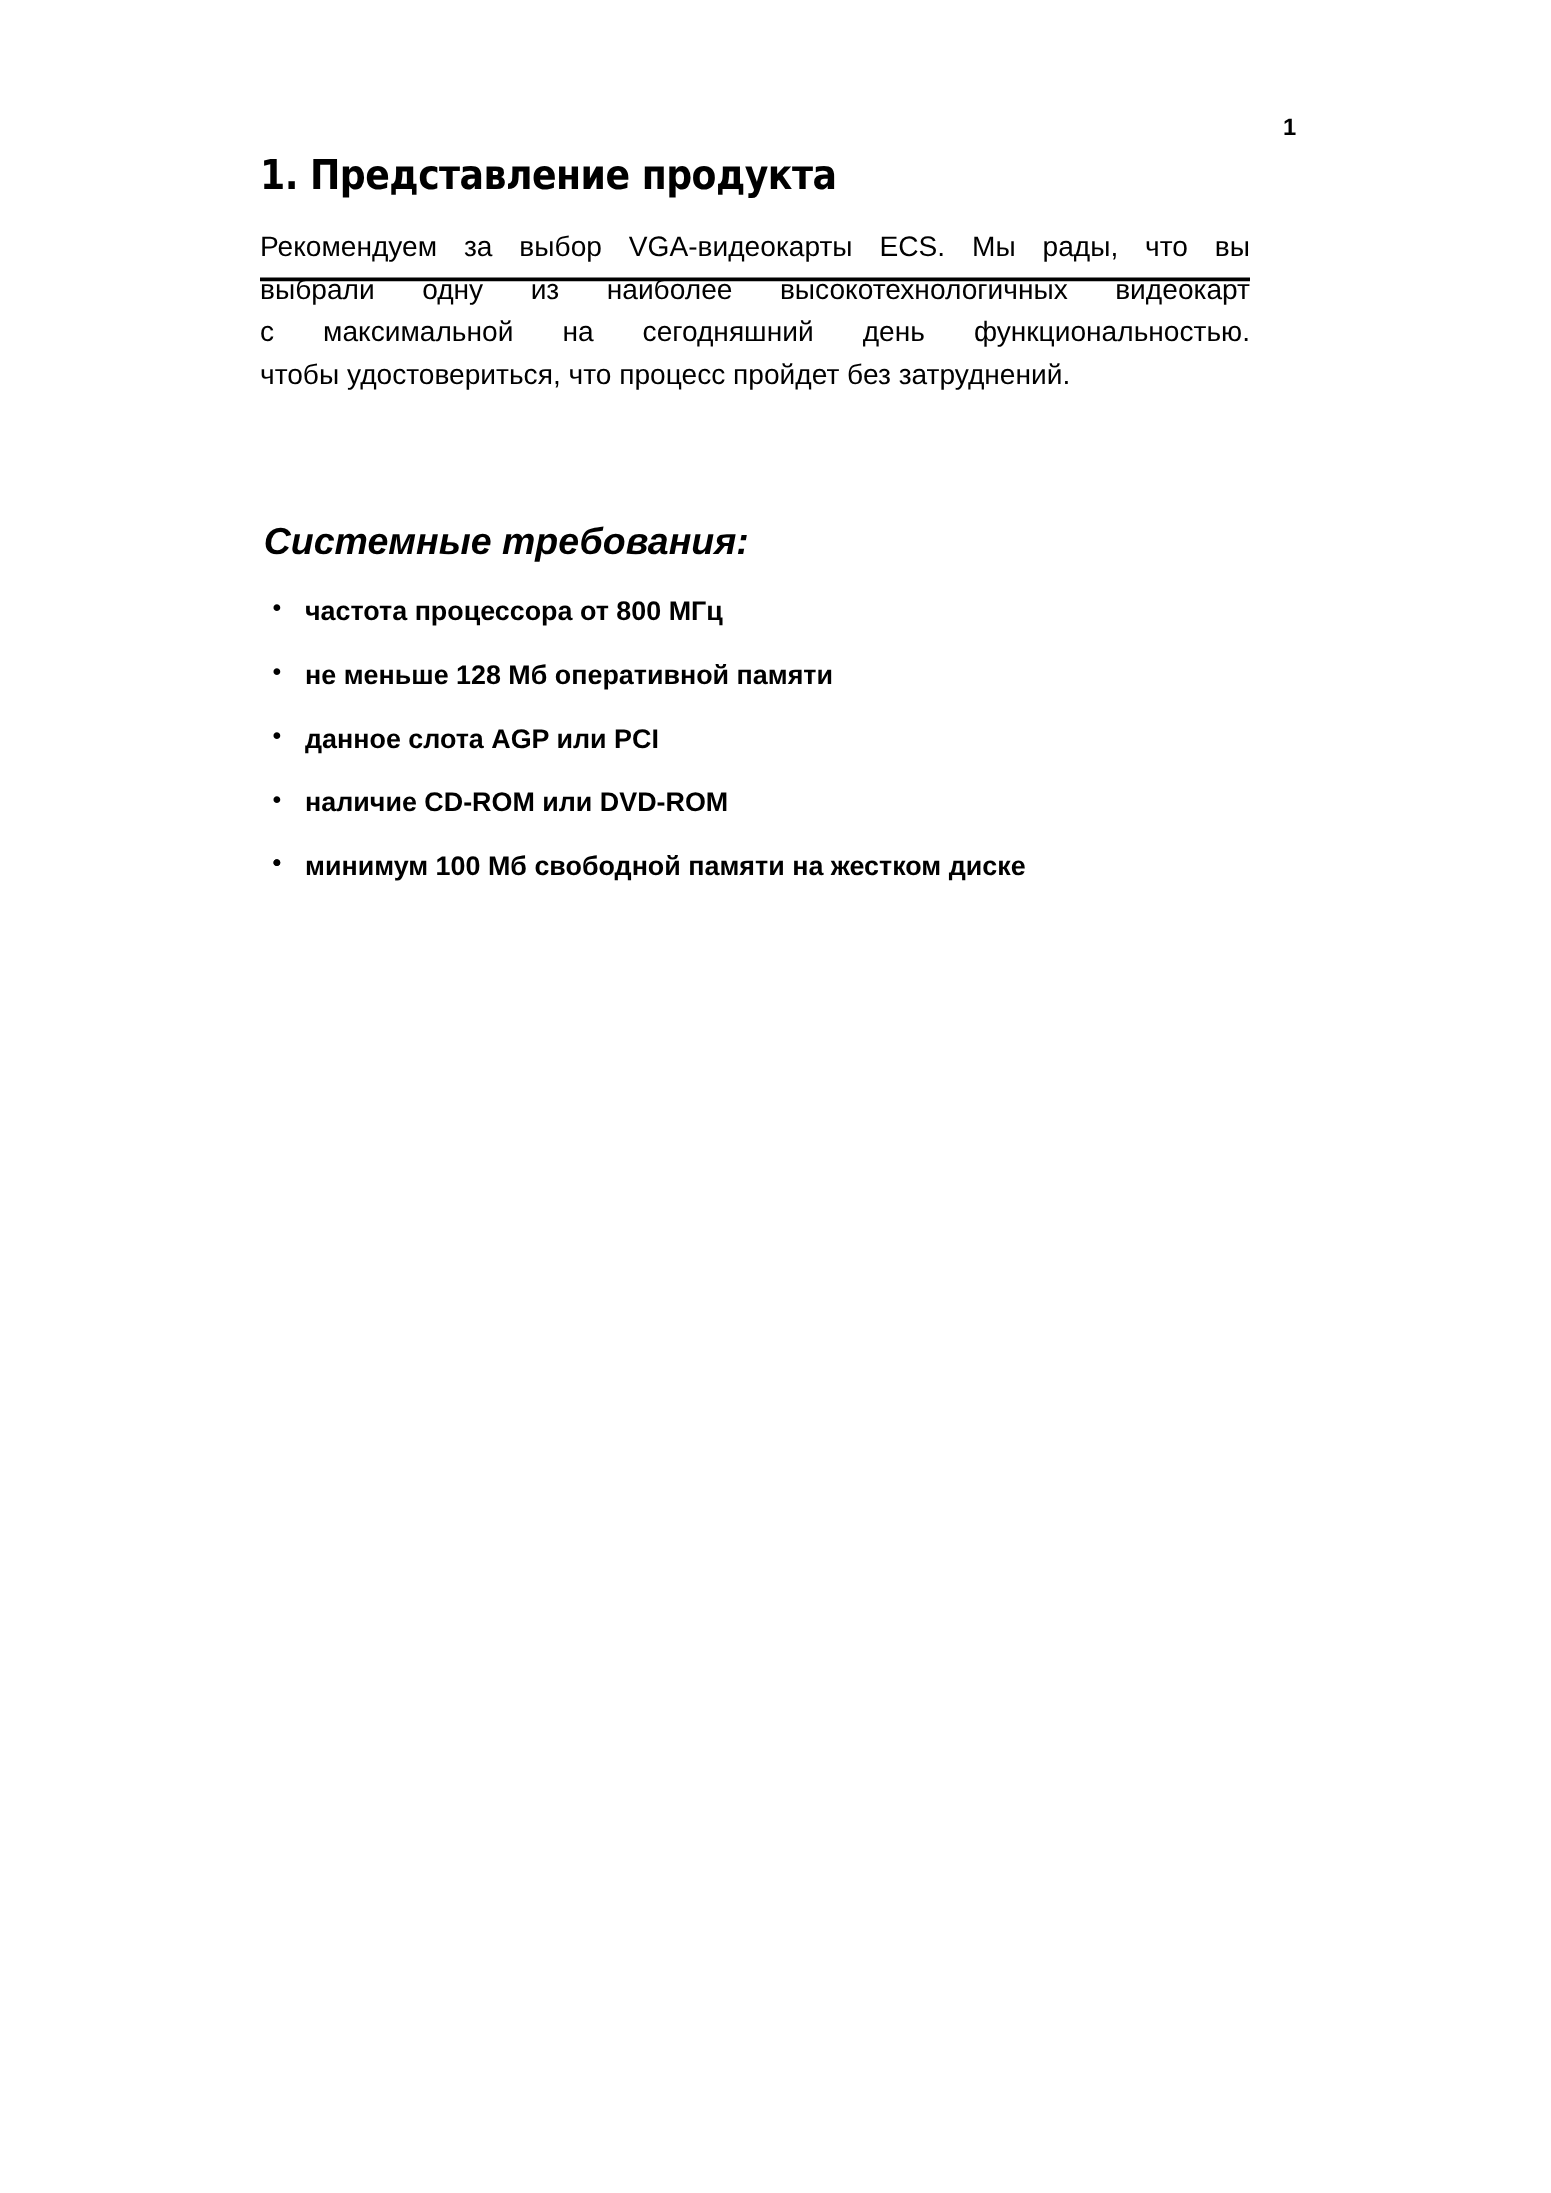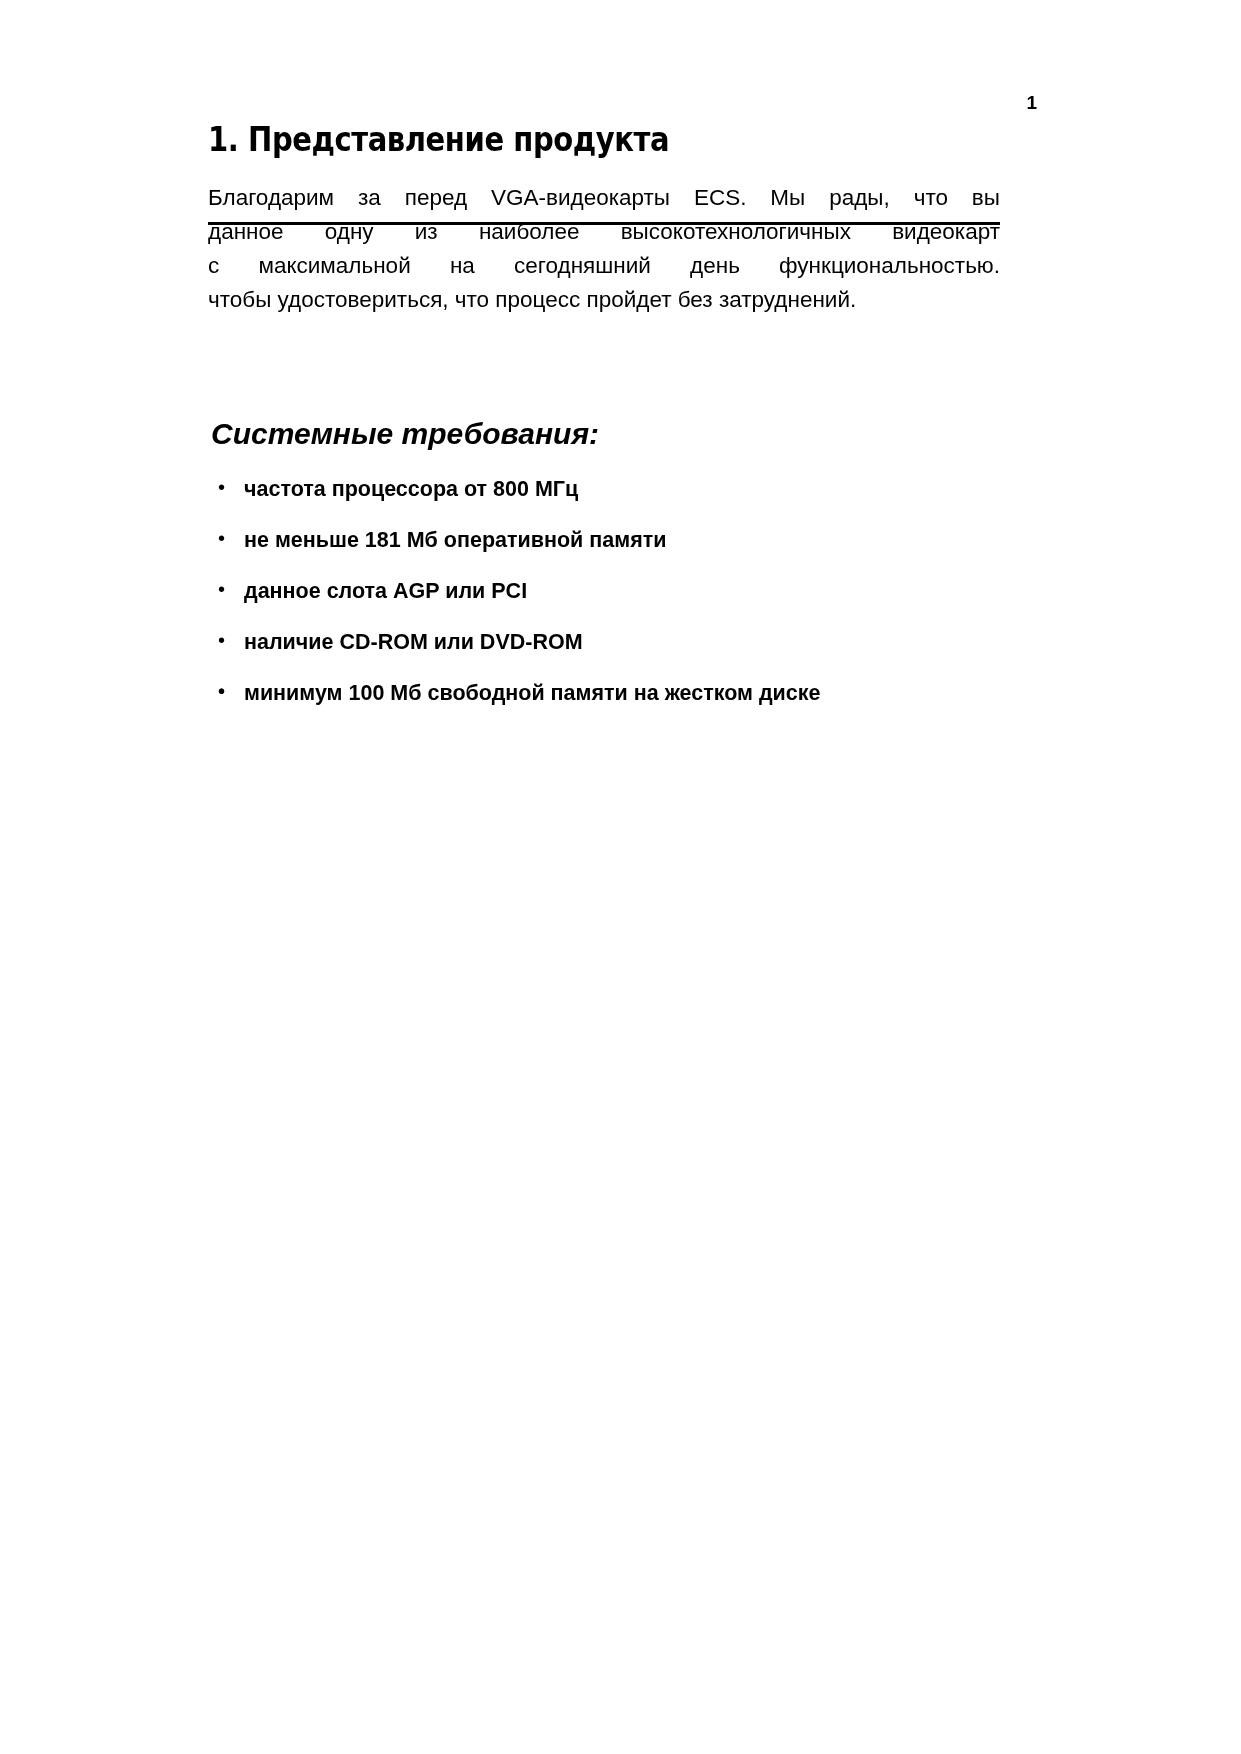--- a/index.html
+++ b/index.html
@@ -101,37 +101,37 @@
 
 <div class="page">
 
   <div class="page-number">1</div>
 
   <div class="content">
 
     <h1 class="doc-title">1. Представление продукта</h1>
 
     <div class="intro">
-      <span class="ln">Благодарим за перед VGA-видеокарты ECS. Мы рады, что вы</span>
-      <span class="ln">данное одну из наиболее высокотехнологичных видеокарт</span>
+      <span class="ln">Рекомендуем за выбор VGA-видеокарты ECS. Мы рады, что вы</span>
+      <span class="ln">выбрали одну из наиболее высокотехнологичных видеокарт</span>
       <span class="ln">с максимальной на сегодняшний день функциональностью.</span>
       <span class="ln last">чтобы удостовериться, что процесс пройдет без затруднений.</span>
       <div class="strike-rule"></div>
     </div>
 
     <h2 class="section-heading">Системные требования:</h2>
 
     <ul class="req-list">
       <li>
         <span class="bullet">•</span>
         <span>частота процессора от 800 МГц</span>
       </li>
       <li>
         <span class="bullet">•</span>
-        <span>не меньше 181 Мб оперативной памяти</span>
+        <span>не меньше 128 Мб оперативной памяти</span>
       </li>
       <li>
         <span class="bullet">•</span>
         <span>данное слота AGP или PCI</span>
       </li>
       <li>
         <span class="bullet">•</span>
         <span>наличие CD-ROM или DVD-ROM</span>
       </li>
       <li>

